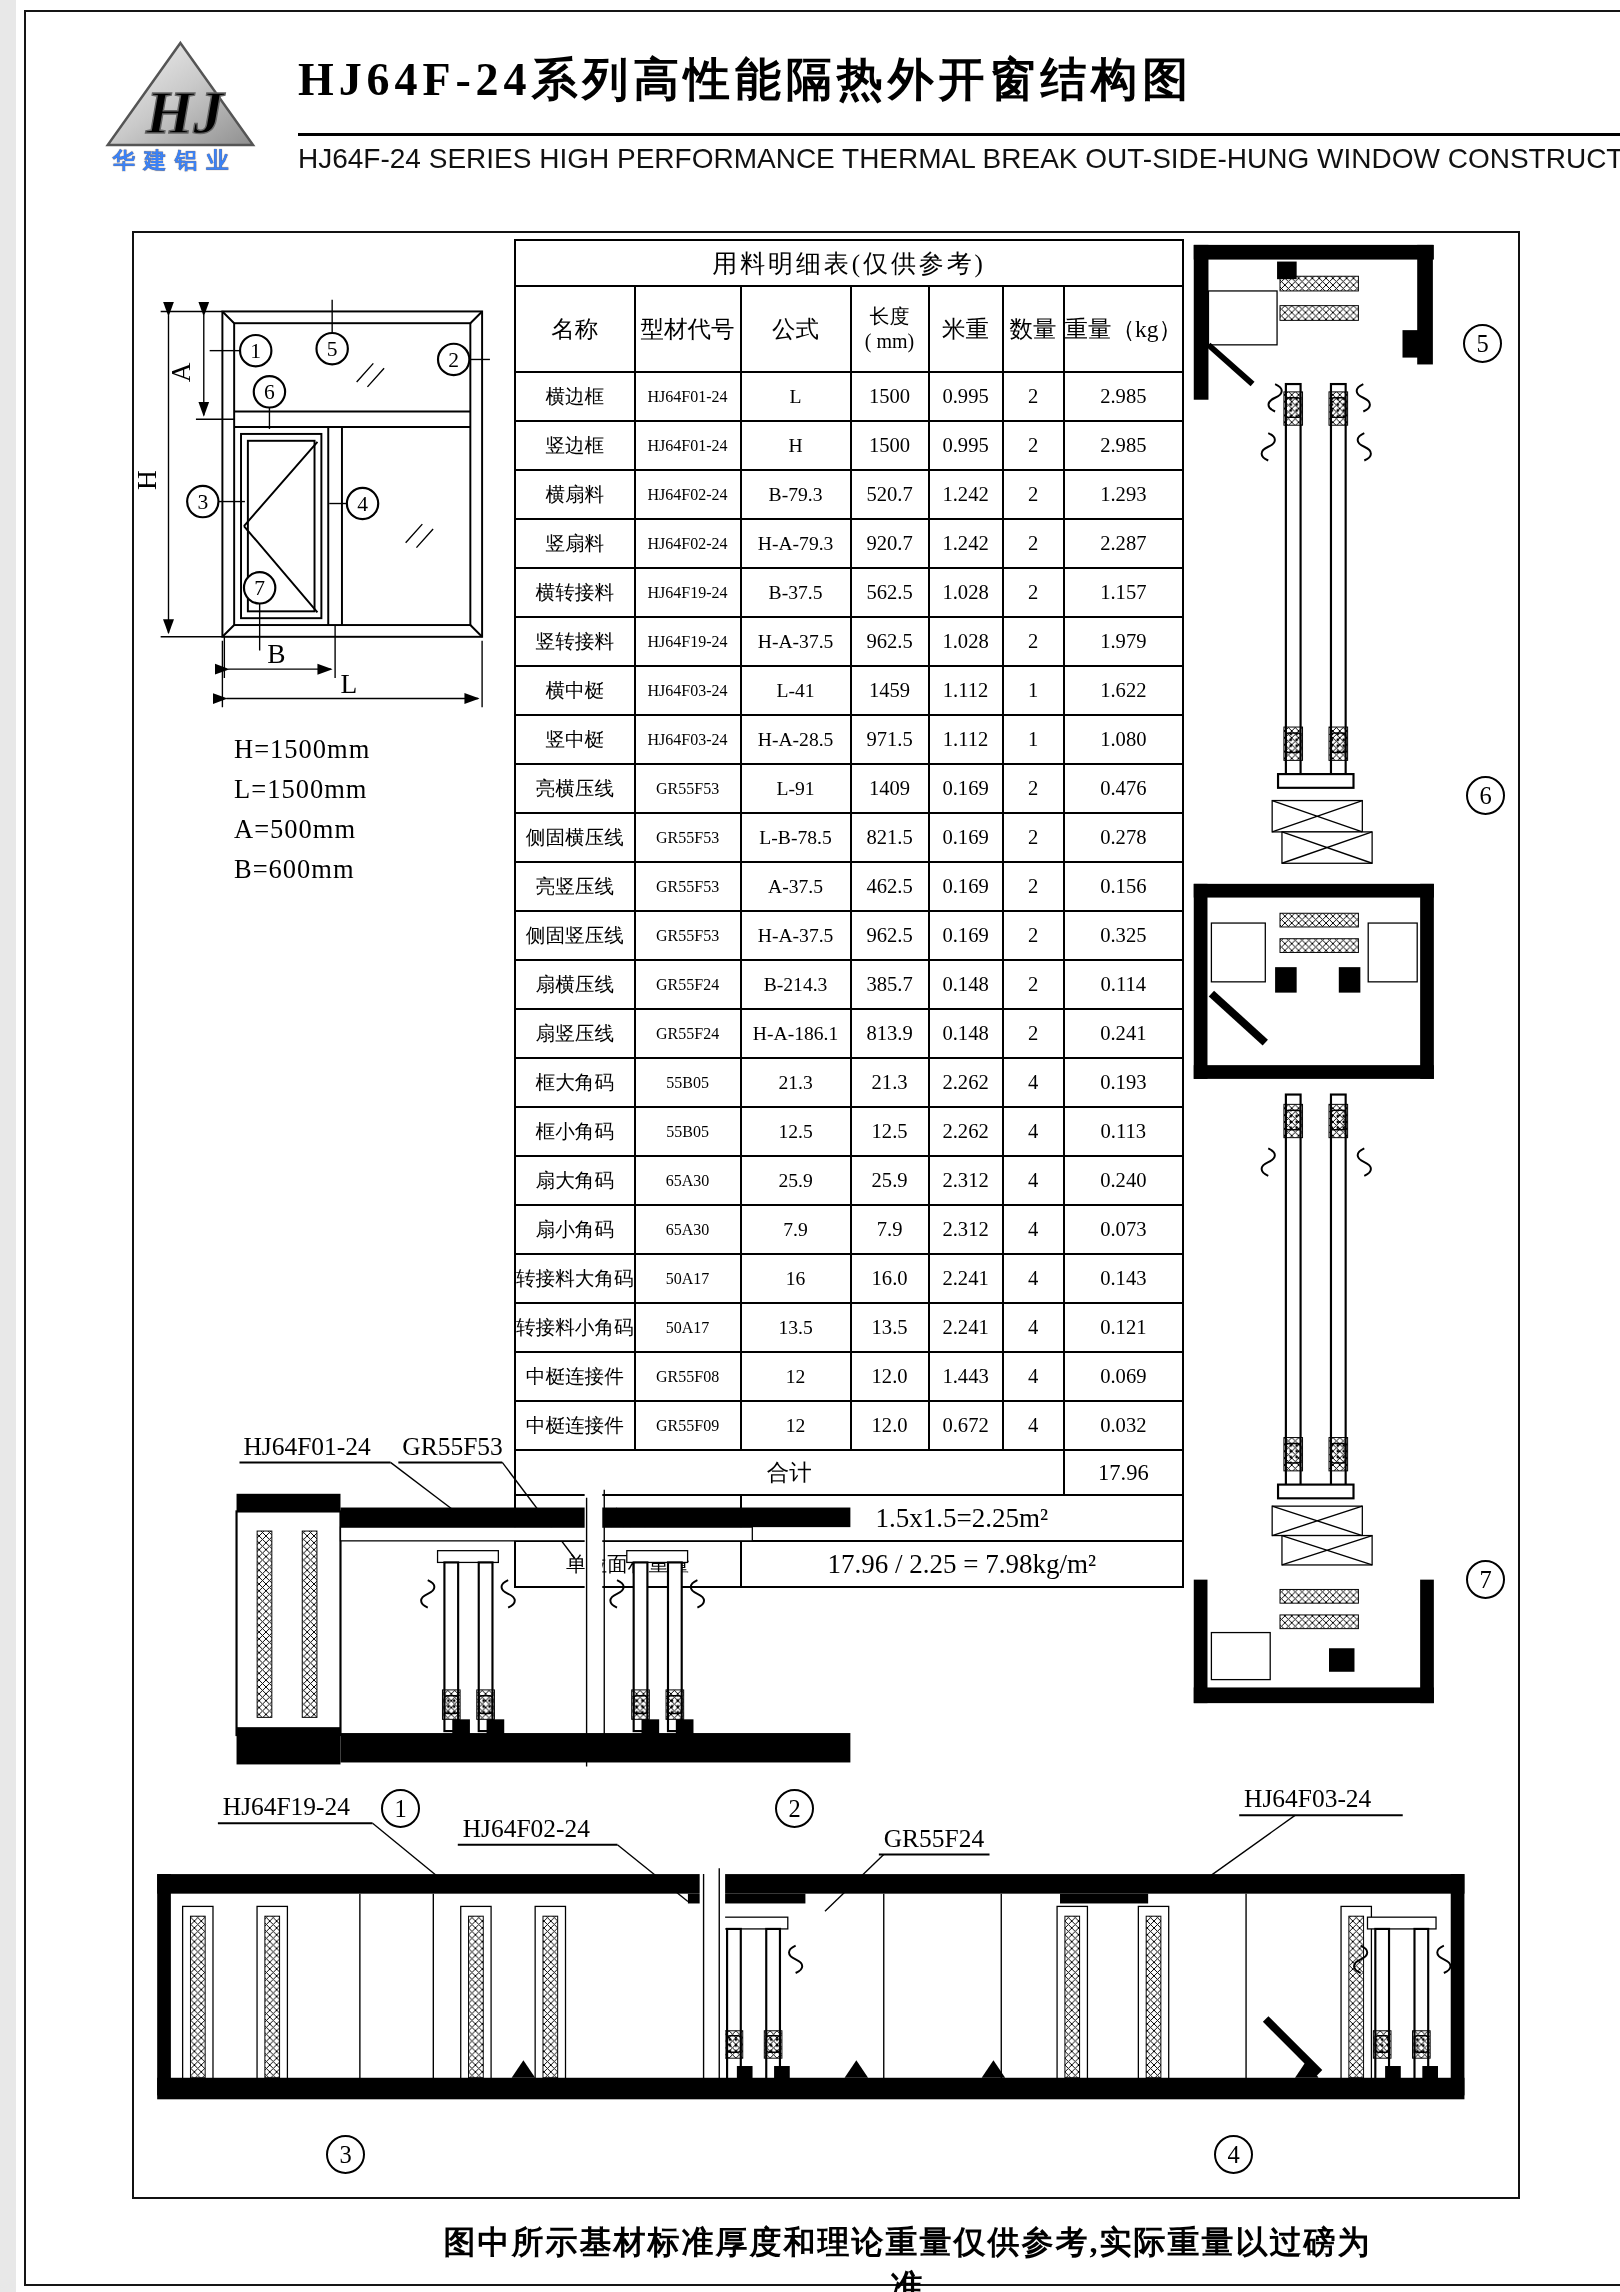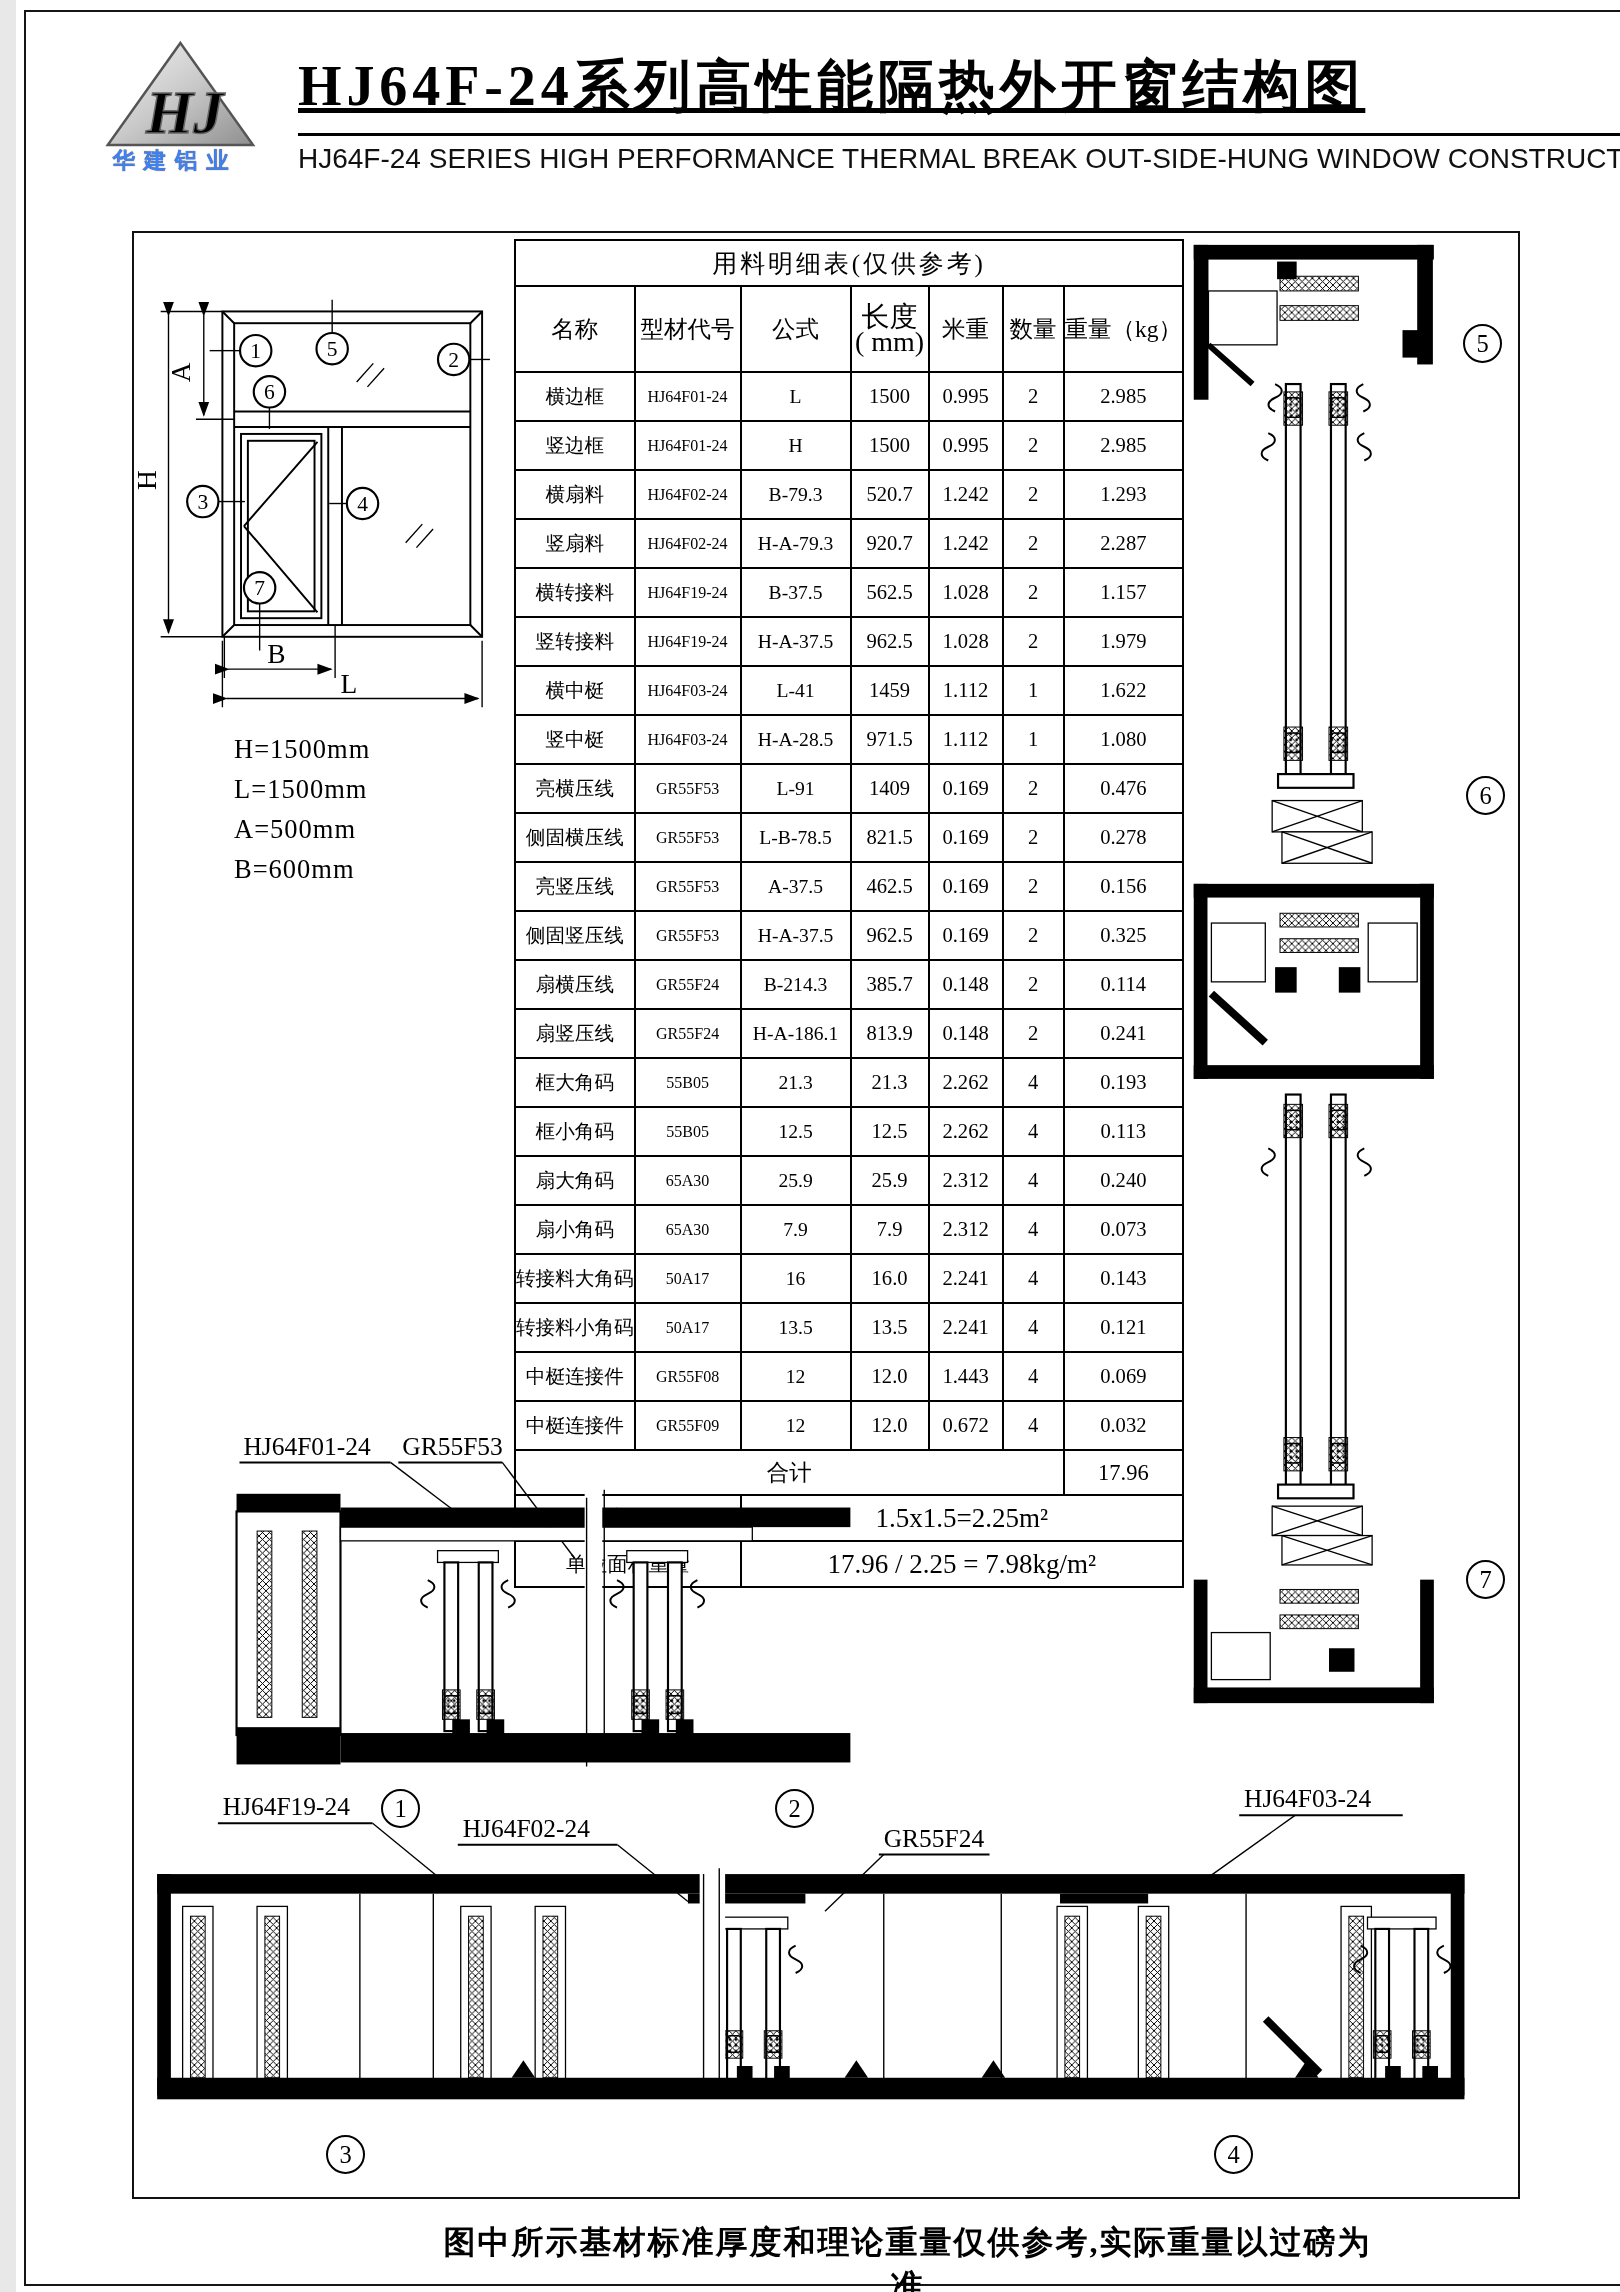--- a/index.html
+++ b/index.html
@@ -6,36 +6,36 @@
   #canvas{position:relative;width:1620px;height:2293px;background:#fff;overflow:hidden;
           font-family:"Liberation Serif","DejaVu Serif",serif;color:#000;margin-left:16px;}
   .abs{position:absolute;}
   .sheet-border{left:7.8px;top:9.8px;width:1601px;height:2272px;border:2px solid #151515;}
   .content-frame{left:116px;top:231px;width:1384px;height:1964px;border:2px solid #111;}
 
   
   .logo-svg{left:74px;top:39px;}
   .logo-text{left:61px;top:145px;width:196px;text-align:center;font-size:22.5px;font-weight:bold;
              color:#3b82f6;letter-spacing:8.8px;text-shadow:0 0 1px #5a2d05;}
-  .title-cn{left:282px;top:49px;font-size:56px;font-weight:bold;letter-spacing:4.9px;white-space:nowrap;text-decoration:underline;}
+  .title-cn{left:282px;top:49px;font-size:46px;font-weight:bold;letter-spacing:4.9px;white-space:nowrap;}
   .title-rule{left:282px;top:133px;width:1330px;height:2.9px;background:#000;}
   .title-en{left:282px;top:143px;font-size:28px;font-family:"Liberation Sans","DejaVu Sans",sans-serif;
             white-space:nowrap;letter-spacing:0px;color:#111;}
 
   
   .dim-notes{left:218px;top:729px;font-size:26.5px;line-height:40px;letter-spacing:1px;}
 
   
   .mat-table{position:absolute;left:498px;top:239px;border-collapse:collapse;table-layout:fixed;
              background:#fff;}
   .mat-table td{border:2px solid #000;text-align:center;vertical-align:middle;padding:0;
                 overflow:visible;white-space:nowrap;}
   .t-title{height:44px;font-size:25px;letter-spacing:2.9px;}
   .t-head td{height:84px;font-size:23.5px;}
-  .t-head .two-line{white-space:pre-line;font-size:28px;line-height:25.5px;}
+  .t-head .two-line{white-space:pre-line;font-size:20px;line-height:25.5px;}
   tr.data{height:49px;}
   .c-name{font-size:19.6px;font-family:Liberation Mono, monospace;}
   .c-code{font-size:16px;letter-spacing:0px;}
   .c-form{font-size:19.6px;}
   .c-num{font-size:20.6px;}
   .t-sum td{height:43px;font-size:22.5px;}
   .t-foot td{height:44px;font-size:27px;}
   .t-foot .lab{font-size:20.6px;}
 
   

